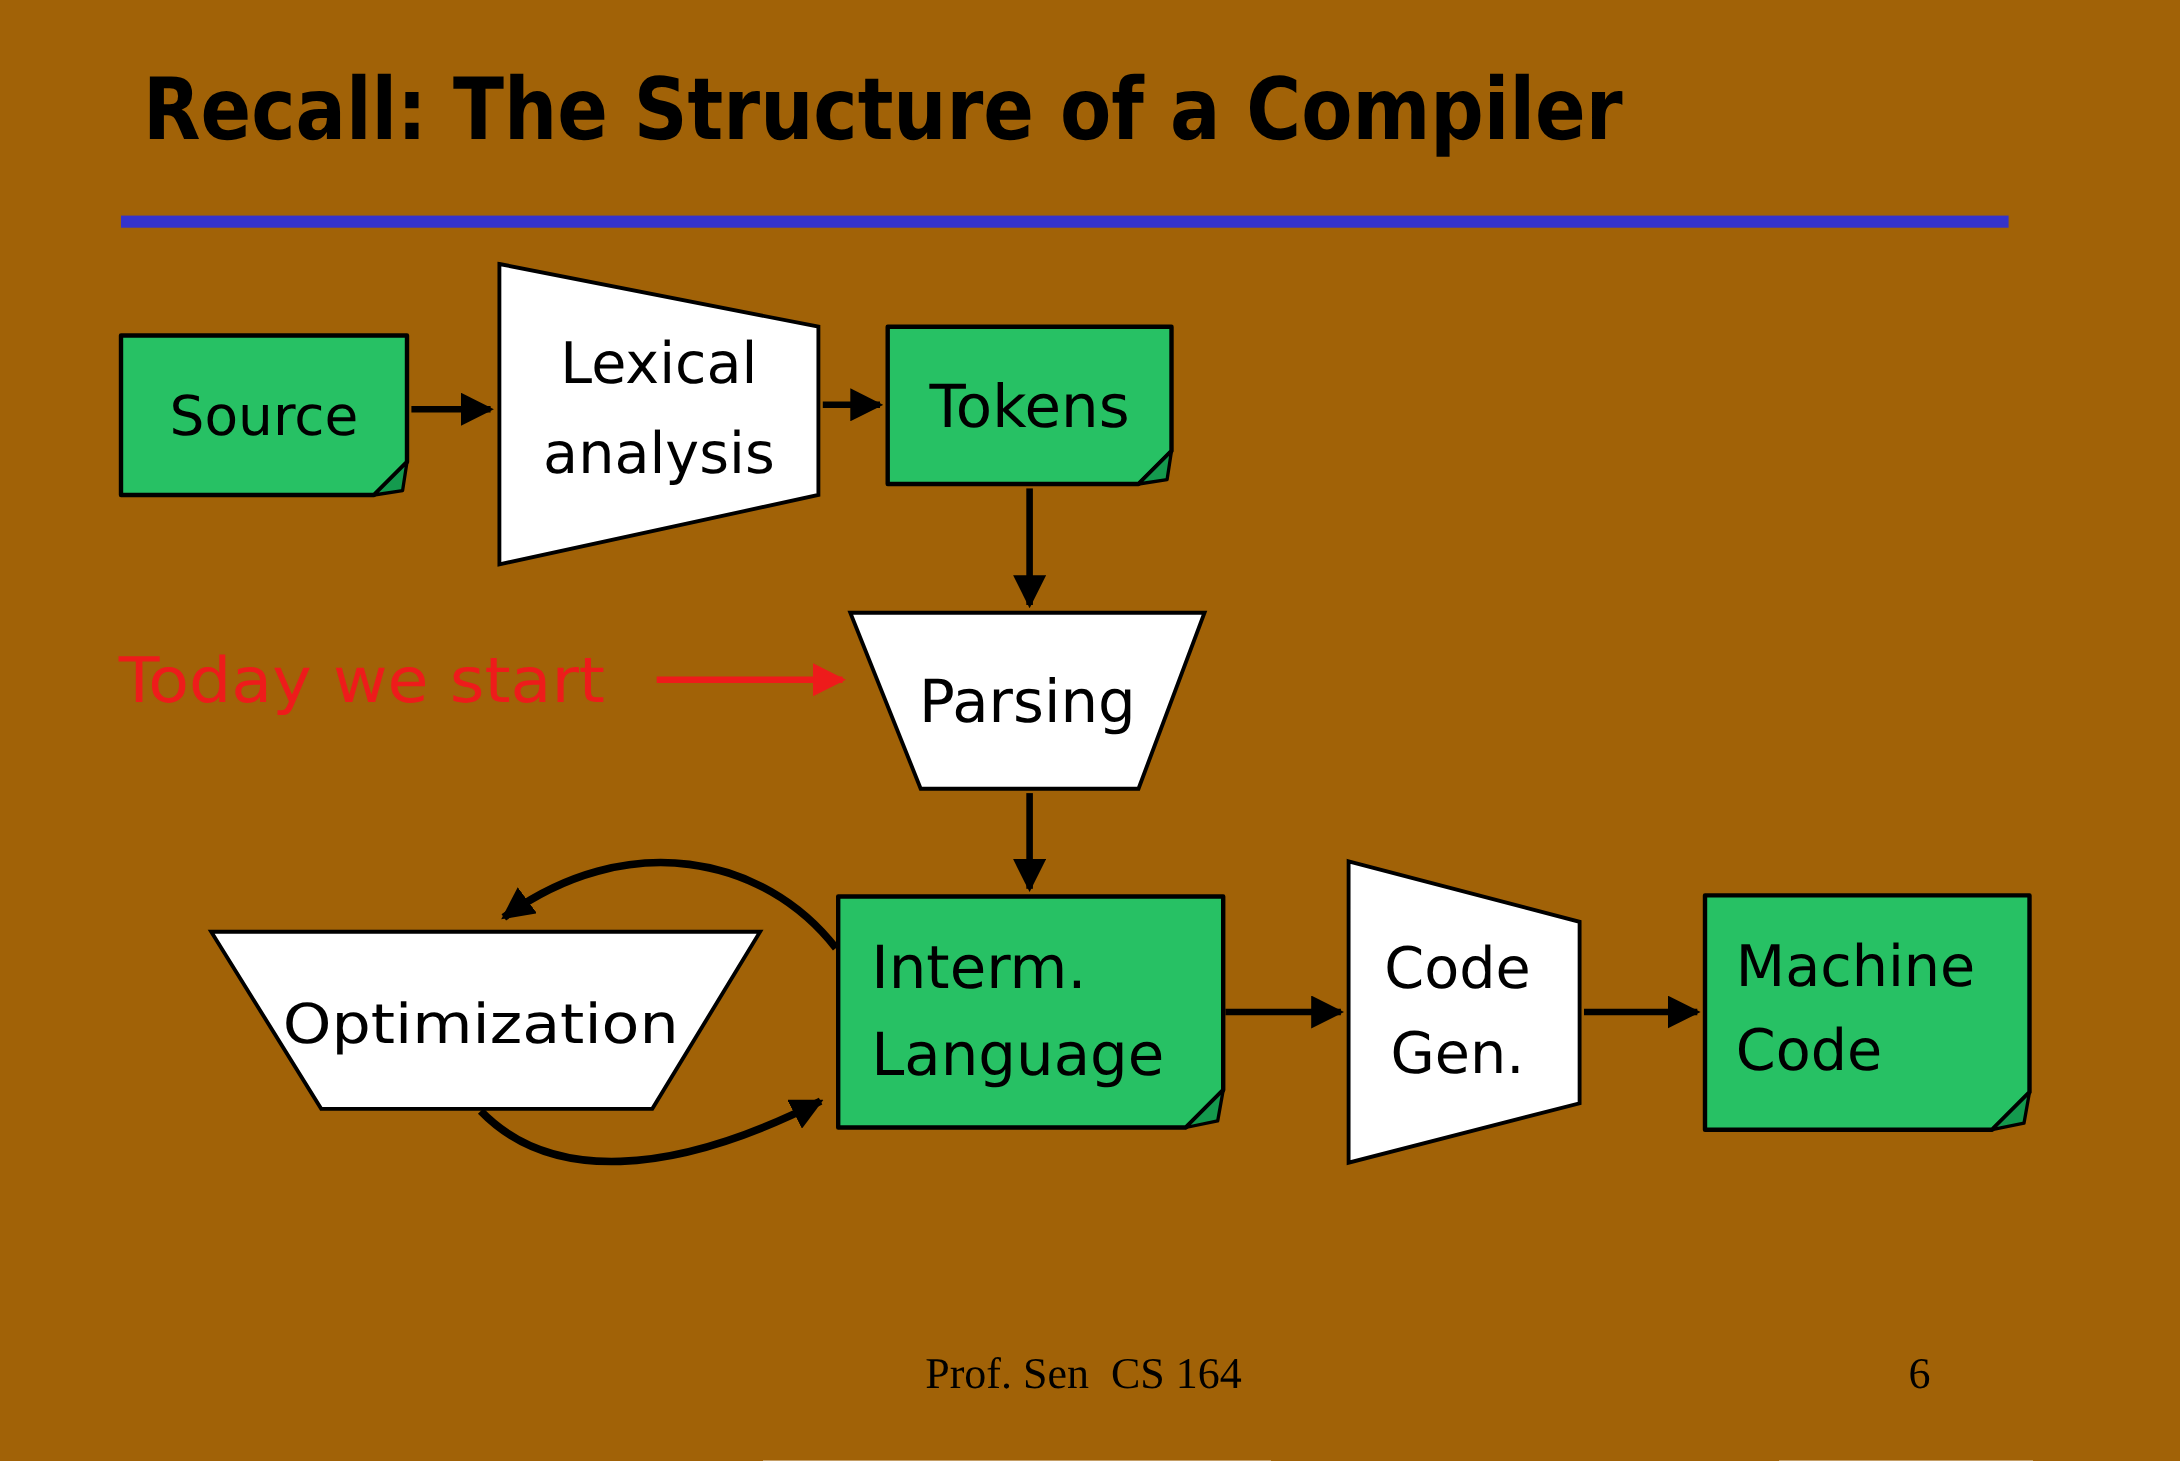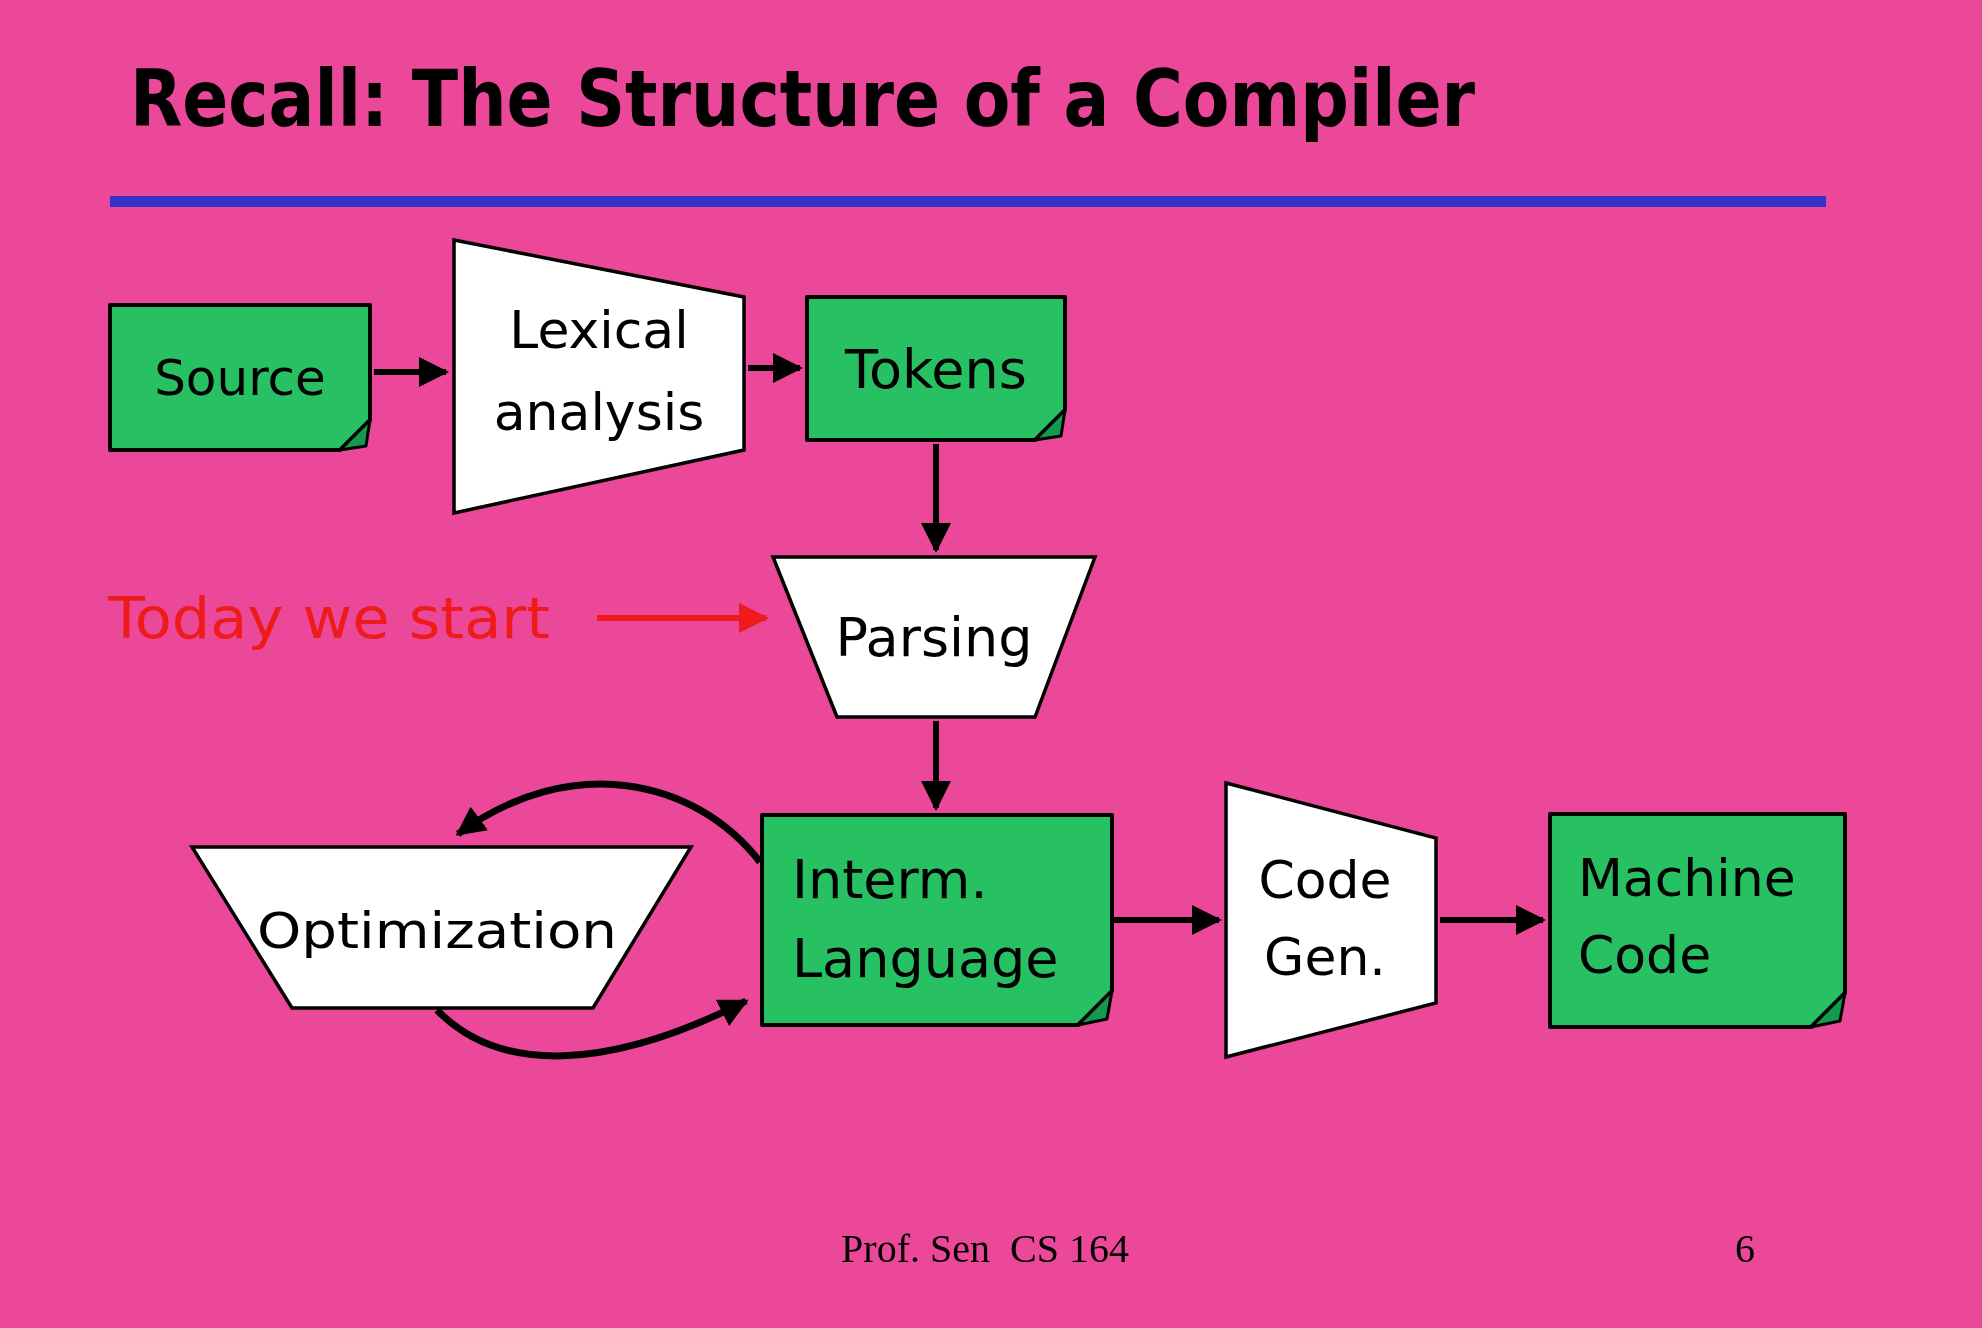--- a/index.html
+++ b/index.html
@@ -1,19 +1,19 @@
 <!DOCTYPE html>
 <html><head>
 <meta charset="utf-8">
 <style>
   html,body{margin:0;padding:0;background:#ffffff;}
   .slide{
     position:relative;
     width:1982px;height:1328px;
-    background:#ec4899;
+    background:#a16207;
     overflow:hidden;
     font-family:"DejaVu Sans", sans-serif;
     text-align:right;
   }
   svg{position:absolute;left:0;top:0;}
   .node-label{fill:#000;font-family:"DejaVu Sans", sans-serif;}
   .title-text{fill:#000;font-weight:bold;font-family:"DejaVu Sans", sans-serif;}
   .red-text{fill:#ee1b1b;font-family:"DejaVu Sans", sans-serif;}
   .footer-text{fill:#000;font-family:"Liberation Serif", serif;}
   .doc-box{fill:#27c164;stroke:#000;stroke-width:4;stroke-linejoin:round;}

